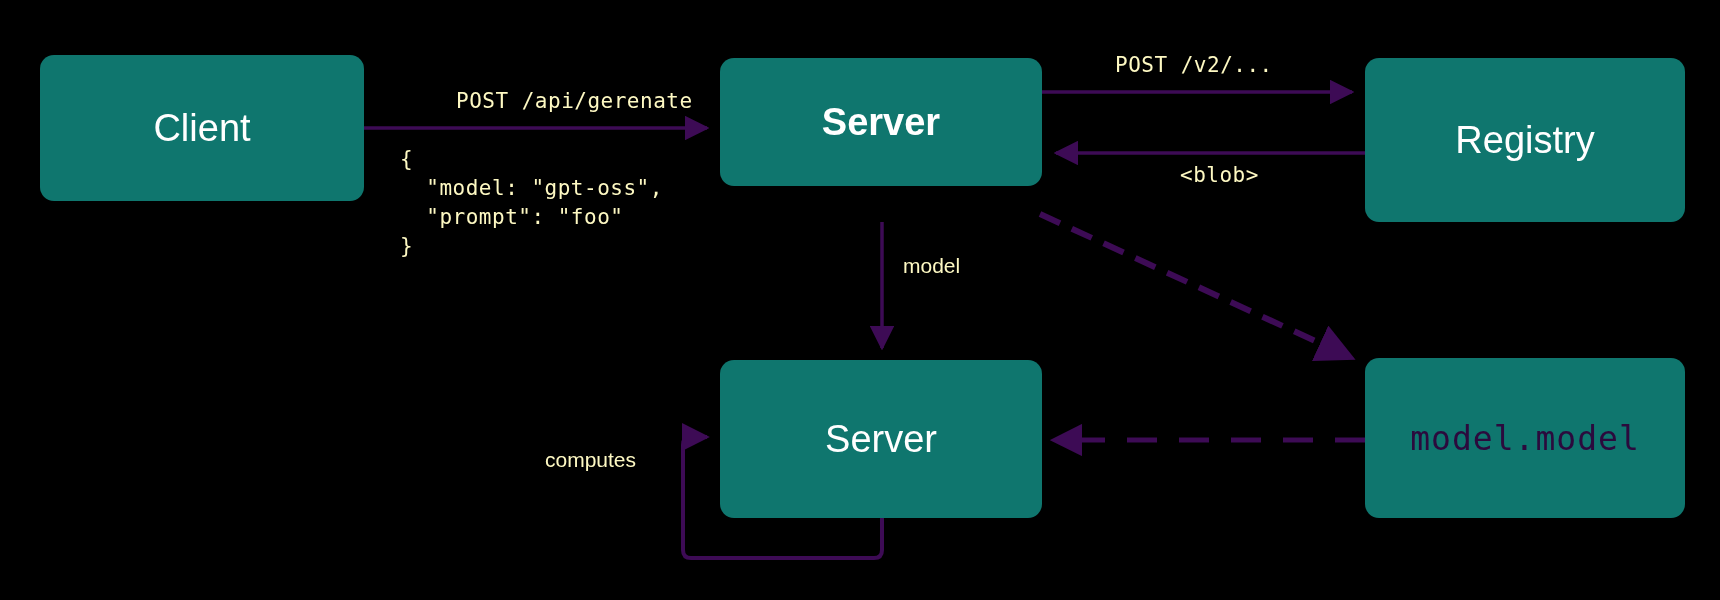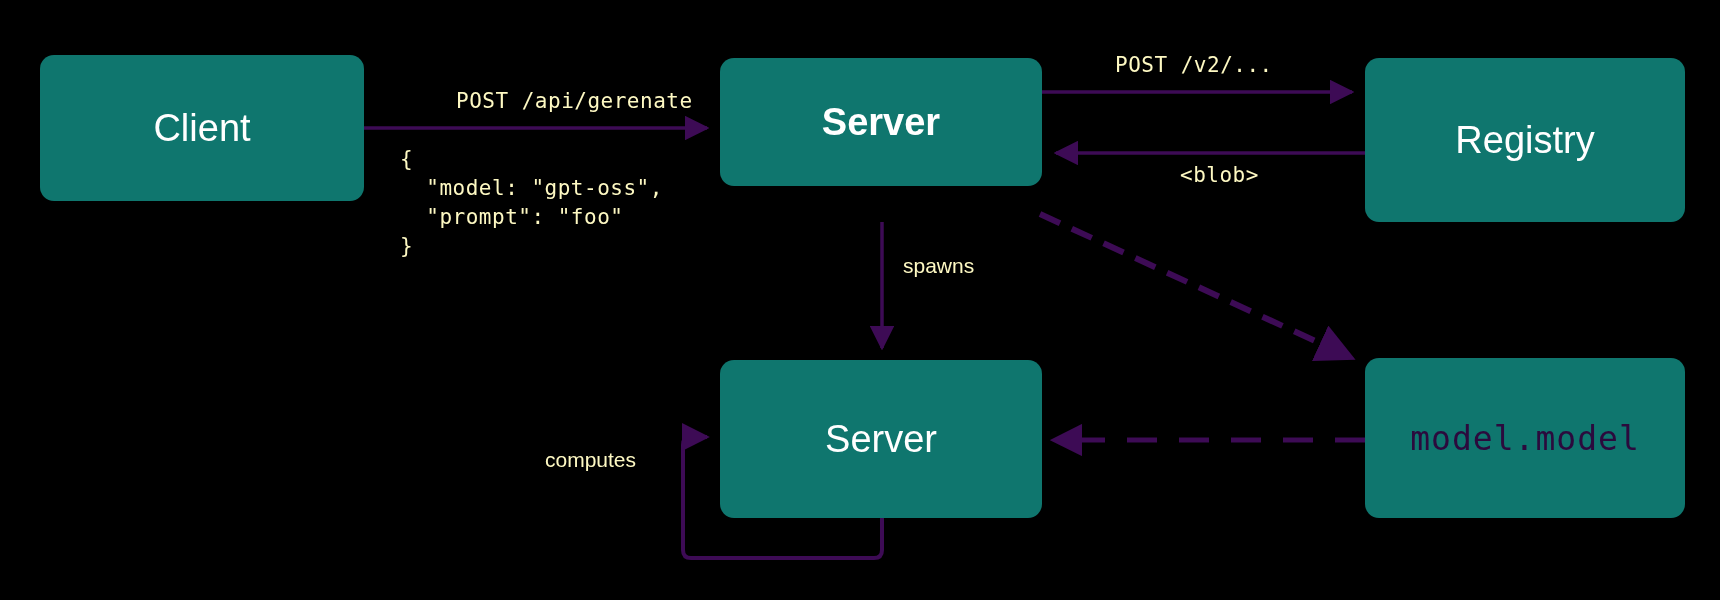--- a/index.html
+++ b/index.html
@@ -117,17 +117,17 @@
   <div class="edge-label mono" style="left:400px; top:175px;">  "model: "gpt-oss",</div>
 
   <div class="edge-label mono" style="left:400px; top:204px;">  "prompt": "foo"</div>
 
   <div class="edge-label mono" style="left:400px; top:233px;">}</div>
 
   <div class="edge-label mono" style="left:1115px; top:52px;">POST /v2/...</div>
 
   <div class="edge-label mono" style="left:1152px; top:162px;margin-left:28px;">&lt;blob&gt;</div>
 
-  <div class="edge-label sans" style="left:903px; top:253px;">spawns</div>
+  <div class="edge-label sans" style="left:903px; top:253px;">model</div>
 
   <div class="edge-label sans" style="left:545px; top:447px;">computes</div>
 
 </div>
 
 </body></html>

